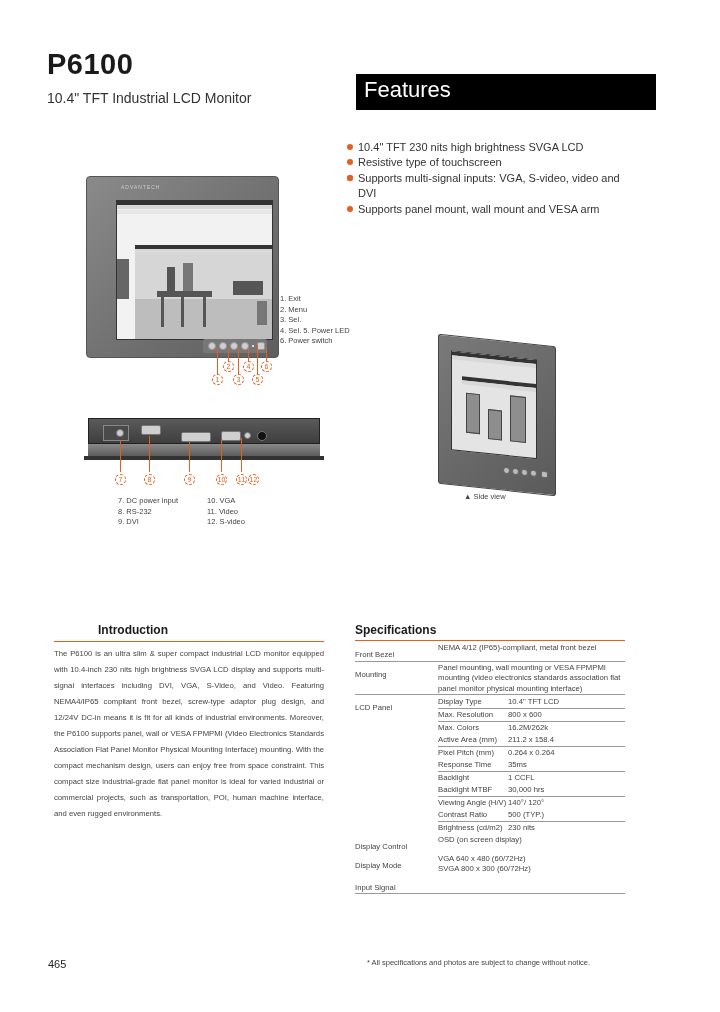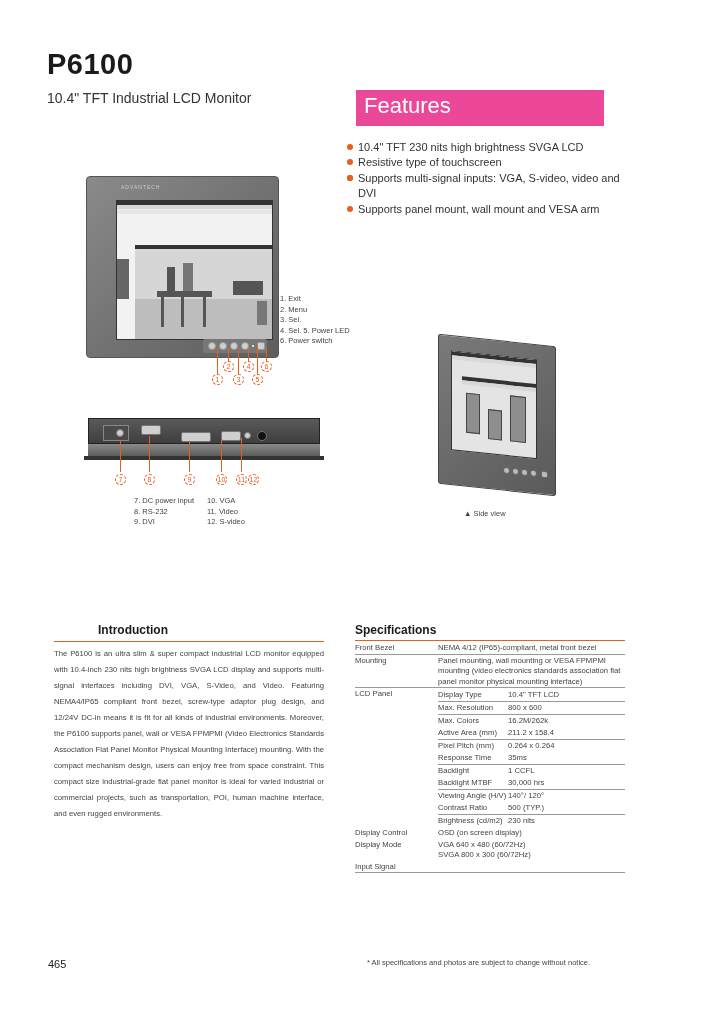--- a/index.html
+++ b/index.html
@@ -4,21 +4,21 @@
 <style>
   * { box-sizing: border-box; margin: 0; padding: 0; }
   html, body { width: 720px; height: 1012px; background: #ffffff; overflow: hidden; }
   body { position: relative; font-family: "Liberation Sans", sans-serif; color: #222; }
 
   .abs { position: absolute; }
 
   .model { left: 47px; top: 48px; font-size: 29px; font-weight: bold; color: #1a1a1a; letter-spacing: 0.5px; }
   .subtitle { left: 47px; top: 90px; font-size: 14px; color: #333; }
 
-  .features-banner { left: 356px; top: 90px; width: 248px; height: 36px; background: #ec4899; }
+  .features-banner { left: 356px; top: 74px; width: 300px; height: 36px; background: #000000; }
   .features-banner span { position: absolute; left: 8px; top: 3px; font-size: 22px; color: #fff; }
 
   .feature-list { left: 346px; top: 140px; width: 290px; list-style: none; }
   .feature-list li { position: relative; padding-left: 12px; font-size: 11px; line-height: 15.4px; color: #333; }
   .feature-list li .bullet { position: absolute; left: 1px; top: 4px; width: 6px; height: 6px; border-radius: 50%; background: #e85e1c; }
 
   
   .front-monitor { left: 86px; top: 176px; width: 193px; height: 182px; background: linear-gradient(135deg,#8a8a8a,#6e6e6e 60%,#5e5e5e); border-radius: 4px; border: 1px solid #555; }
   .front-monitor .brand { position: absolute; left: 34px; top: 7px; font-size: 5px; color: #ccc; letter-spacing: 1px; }
   .front-screen { position: absolute; left: 29px; top: 23px; width: 157px; height: 140px; background: #f2f2f2; border: 1px solid #333; overflow: hidden; }
@@ -42,32 +42,32 @@
   .port { position: absolute; background: #cfcfcf; border: 1px solid #777; }
 
   .legend-rear { font-size: 7.5px; line-height: 10.6px; color: #444; }
 
   
   .side-monitor { left: 438px; top: 340px; width: 118px; height: 150px; background: linear-gradient(135deg,#7a7a7a,#5a5a5a); border-radius: 3px; transform: skewY(6deg); border: 1px solid #444; }
   .side-screen { position: absolute; left: 12px; top: 14px; width: 86px; height: 100px; background: #e4e4e4; border: 1px solid #333; overflow: hidden; }
   .tank { position: absolute; background: #8e8e8e; border: 1px solid #444; }
   .side-buttons { position: absolute; left: 64px; top: 122px; width: 44px; height: 14px; }
   .sbtn { position: absolute; top: 3px; width: 7px; height: 7px; border-radius: 50%; background: #bbb; border: 1px solid #666; }
-  .side-caption { left: 464px; top: 492px; font-size: 7.5px; color: #444; margin-top: 17px; }
+  .side-caption { left: 464px; top: 492px; font-size: 7.5px; color: #444; }
 
   
   .section-title { font-size: 12px; font-weight: bold; color: #1a1a1a; }
   .rule { height: 1px; background: #e85e1c; }
 
   .intro-text { left: 54px; top: 646px; width: 270px; font-size: 7.7px; line-height: 16px; color: #444; text-align: justify; }
 
   .spec-table { left: 355px; top: 642px; width: 270px; font-size: 7.7px; color: #444; }
   .spec-row { display: flex; border-bottom: 1px solid #999; }
   .spec-row.noline { border-bottom: none; }
-  .spec-label { width: 83px; padding-top: 1px; line-height: 10.5px; }
+  .spec-label { width: 83px; padding-top: 8px; line-height: 10.5px; }
   .spec-value { flex: 1; line-height: 10.5px; padding-top: 1px; }
   .sub-row { display: flex; border-bottom: 1px solid #999; }
   .sub-row.noline { border-bottom: none; }
   .sub-label { width: 70px; line-height: 12px; }
   .sub-value { flex: 1; line-height: 12px; }
 
   .page-number { left: 48px; top: 958px; font-size: 11px; color: #222; }
   .footnote { left: 367px; top: 958px; font-size: 7.5px; color: #444; }
 </style>
 </head>
@@ -156,21 +156,21 @@
 <div class="callout-line" style="left:189px; top:442px; height:30px;"></div>
 <div class="callout-line" style="left:221px; top:440px; height:32px;"></div>
 <div class="callout-line" style="left:241px; top:438px; height:34px;"></div>
 <div class="callout-circle" style="left:115px; top:474px;">7</div>
 <div class="callout-circle" style="left:144px; top:474px;">8</div>
 <div class="callout-circle" style="left:184px; top:474px;">9</div>
 <div class="callout-circle" style="left:216px; top:474px;">10</div>
 <div class="callout-circle" style="left:236px; top:474px;">11</div>
 <div class="callout-circle" style="left:248px; top:474px;">12</div>
 
-<div class="abs legend-rear" style="left:134px; top:496px;">
+<div class="abs legend-rear" style="left:118px; top:496px;">
   <div>7. DC power input</div>
   <div>8. RS-232</div>
   <div>9. DVI</div>
 </div>
 <div class="abs legend-rear" style="left:207px; top:496px;">
   <div>10. VGA</div>
   <div>11. Video</div>
   <div>12. S-video</div>
 </div>
 

